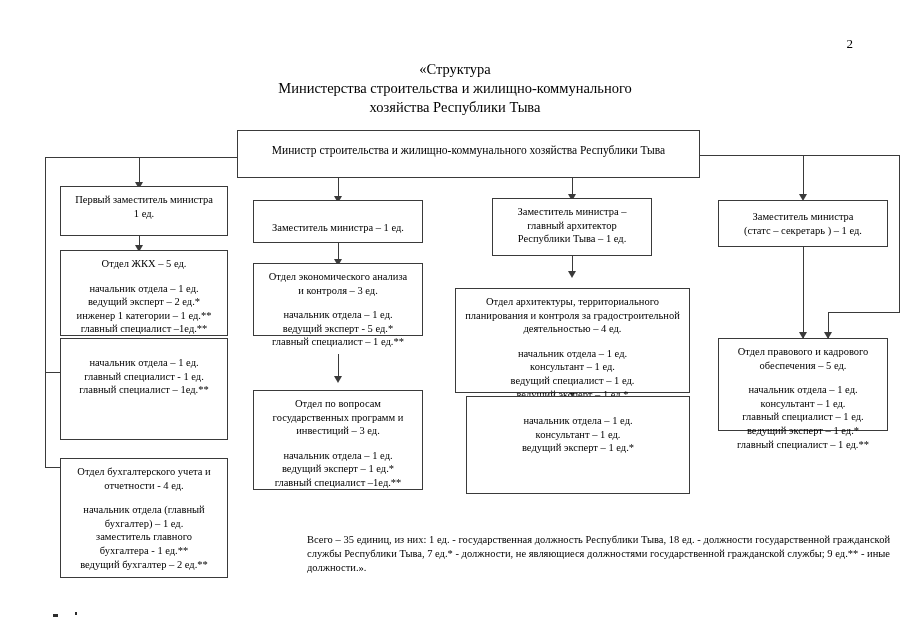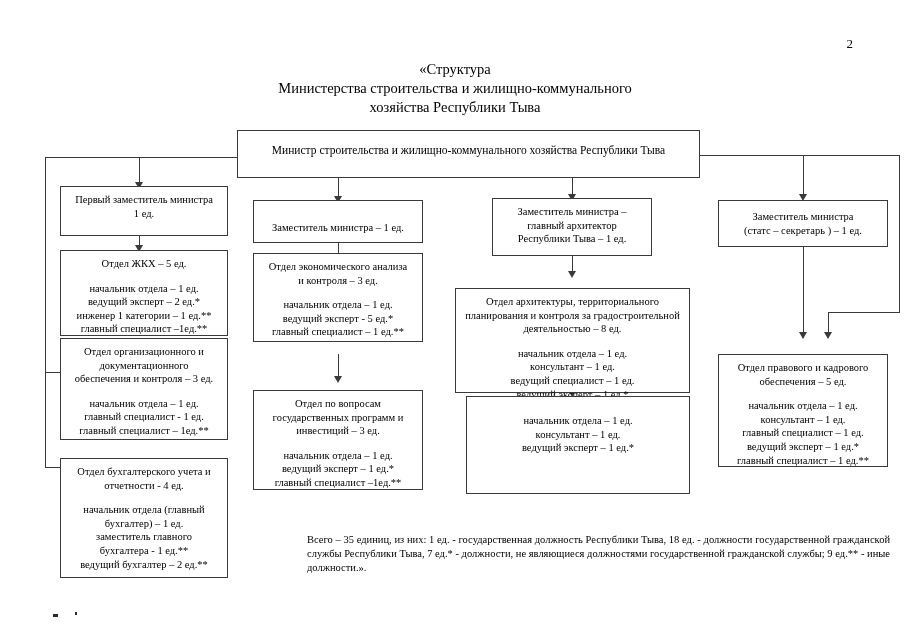--- a/index.html
+++ b/index.html
@@ -168,25 +168,20 @@
     </span>
     <span class="roles">
       <span>начальник отдела – 1 ед.</span>
       <span>ведущий эксперт – 2 ед.*</span>
       <span>инженер 1 категории – 1 ед.**</span>
       <span>главный специалист –1ед.**</span>
     </span>
   </div>
 
   <div class="box" style="left:60px; top:338px; width:168px; height:102px;">
-    <span class="head">
-      <span>Отдел организационного и</span>
-      <span>документационного</span>
-      <span>обеспечения и контроля – 3 ед.</span>
-    </span>
     <span class="roles">
       <span>начальник отдела – 1 ед.</span>
       <span>главный специалист -  1 ед.</span>
       <span>главный специалист – 1ед.**</span>
     </span>
   </div>
 
   <div class="box" style="left:60px; top:458px; width:168px; height:120px;">
     <span class="head">
       <span>Отдел бухгалтерского учета и</span>
@@ -200,21 +195,21 @@
       <span>ведущий бухгалтер – 2 ед.**</span>
     </span>
   </div>
 
   <div class="box" style="left:253px; top:200px; width:170px; height:43px; padding-top:20px;">
     <span class="head">
       <span>Заместитель министра – 1 ед.</span>
     </span>
   </div>
 
-  <div class="box" style="left:253px; top:253px; width:170px; height:89px;">
+  <div class="box" style="left:253px; top:263px; width:170px; height:73px;">
     <span class="head">
       <span>Отдел экономического анализа</span>
       <span>и контроля – 3 ед.</span>
     </span>
     <span class="roles">
       <span>начальник отдела – 1 ед.</span>
       <span>ведущий эксперт  - 5 ед.*</span>
       <span>главный специалист – 1 ед.**</span>
     </span>
   </div>
@@ -237,21 +232,21 @@
       <span>Заместитель министра –</span>
       <span>главный архитектор</span>
       <span>Республики Тыва – 1 ед.</span>
     </span>
   </div>
 
   <div class="box" style="left:455px; top:288px; width:235px; height:105px;">
     <span class="head">
       <span>Отдел архитектуры, территориального</span>
       <span>планирования и контроля за градостроительной</span>
-      <span>деятельностью – 8 ед.</span>
+      <span>деятельностью – 4 ед.</span>
     </span>
     <span class="roles">
       <span>начальник отдела – 1 ед.</span>
       <span>консультант – 1 ед.</span>
       <span>ведущий специалист – 1 ед.</span>
       <span>ведущий эксперт – 1 ед.*</span>
     </span>
   </div>
 
   <div class="box" style="left:466px; top:396px; width:224px; height:98px;">
@@ -262,21 +257,21 @@
     </span>
   </div>
 
   <div class="box" style="left:718px; top:200px; width:170px; height:47px; padding-top:9px;">
     <span class="head">
       <span>Заместитель министра</span>
       <span>(статс – секретарь ) – 1 ед.</span>
     </span>
   </div>
 
-  <div class="box" style="left:718px; top:354px; width:170px; height:113px;">
+  <div class="box" style="left:718px; top:338px; width:170px; height:93px;">
     <span class="head">
       <span>Отдел правового и кадрового</span>
       <span>обеспечения – 5 ед.</span>
     </span>
     <span class="roles">
       <span>начальник отдела – 1 ед.</span>
       <span>консультант – 1 ед.</span>
       <span>главный специалист – 1 ед.</span>
       <span>ведущий эксперт – 1 ед.*</span>
       <span>главный специалист – 1 ед.**</span>

